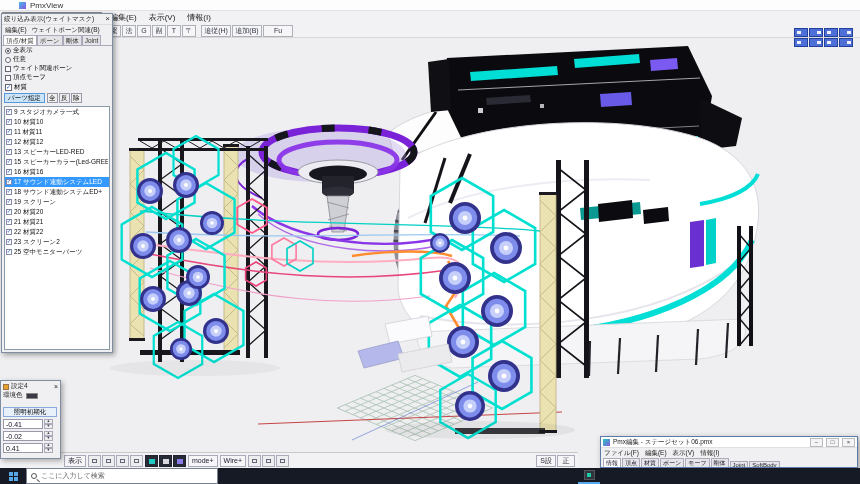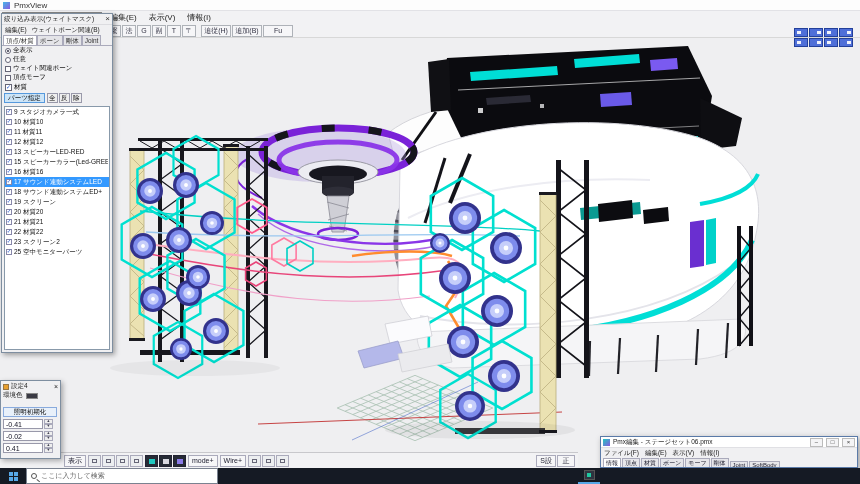--- a/index.html
+++ b/index.html
@@ -1,21 +1,21 @@
 <!DOCTYPE html>
 <html lang="ja"><head>
 <meta charset="utf-8">
 <style>
 *{margin:0;padding:0;box-sizing:border-box;}
 html,body{width:860px;height:484px;overflow:hidden;}
 body{font-family:"Liberation Sans","DejaVu Sans",sans-serif;background:#444;}
 .screen{position:relative;width:860px;height:484px;background:#efeff1;overflow:hidden;}
 
 
-.titlebar{position:absolute;left:0;top:0;width:860px;height:11px;background:#fdfdfd;border-bottom:1px solid #e2e2e6;display:flex;align-items:center;gap:4px;padding:0 3px;z-index:6;}
+.titlebar{position:absolute;left:0;top:0;width:860px;height:11px;background:#fdfdfd;border-bottom:1px solid #e2e2e6;display:flex;align-items:center;gap:4px;padding:0 19px;z-index:6;}
 .app-ico{width:7px;height:7px;background:linear-gradient(135deg,#46b8e8,#8a5ae0);display:inline-block;}
 .title-text{font-size:8px;color:#333;}
 .menurow{position:absolute;left:0;top:11px;width:860px;height:13px;background:#f2f2f4;display:flex;align-items:center;gap:2px;padding:0 2px;z-index:6;}
 .mode-select{width:100px;height:11px;background:#fff;border:1px solid #888;display:flex;align-items:center;justify-content:space-between;font-size:7px;padding:0 2px;color:#222;}
 .dd{font-size:6px;color:#444;}
 .menus{display:flex;}
 .menu-item{font-size:8px;color:#222;padding:0 6px;}
 .toolrow{position:absolute;left:0;top:24px;width:860px;height:14px;background:#f2f2f4;border-bottom:1px solid #d8d8d8;display:flex;align-items:center;gap:1px;padding:0 2px;z-index:6;}
 .tb-group{display:flex;gap:1px;margin-right:4px;}
 .tb-btn{min-width:14px;height:12px;border:1px solid #aeb2b8;background:#f6f6f8;font-size:7px;color:#334;display:flex;align-items:center;justify-content:center;padding:0 1px;}

